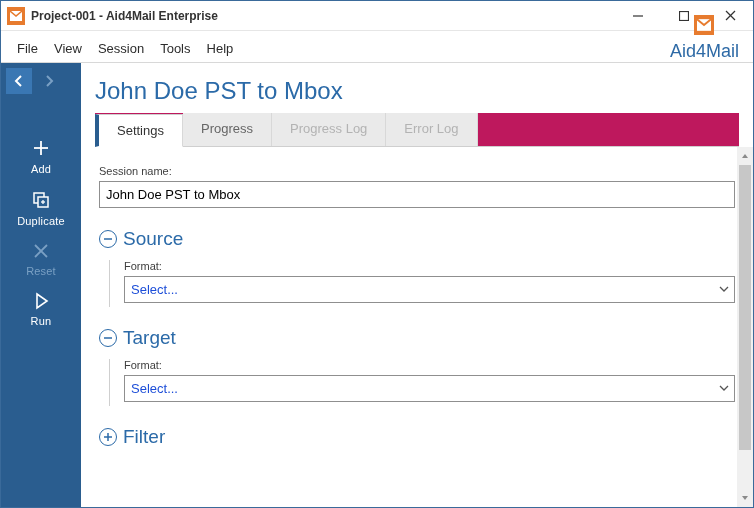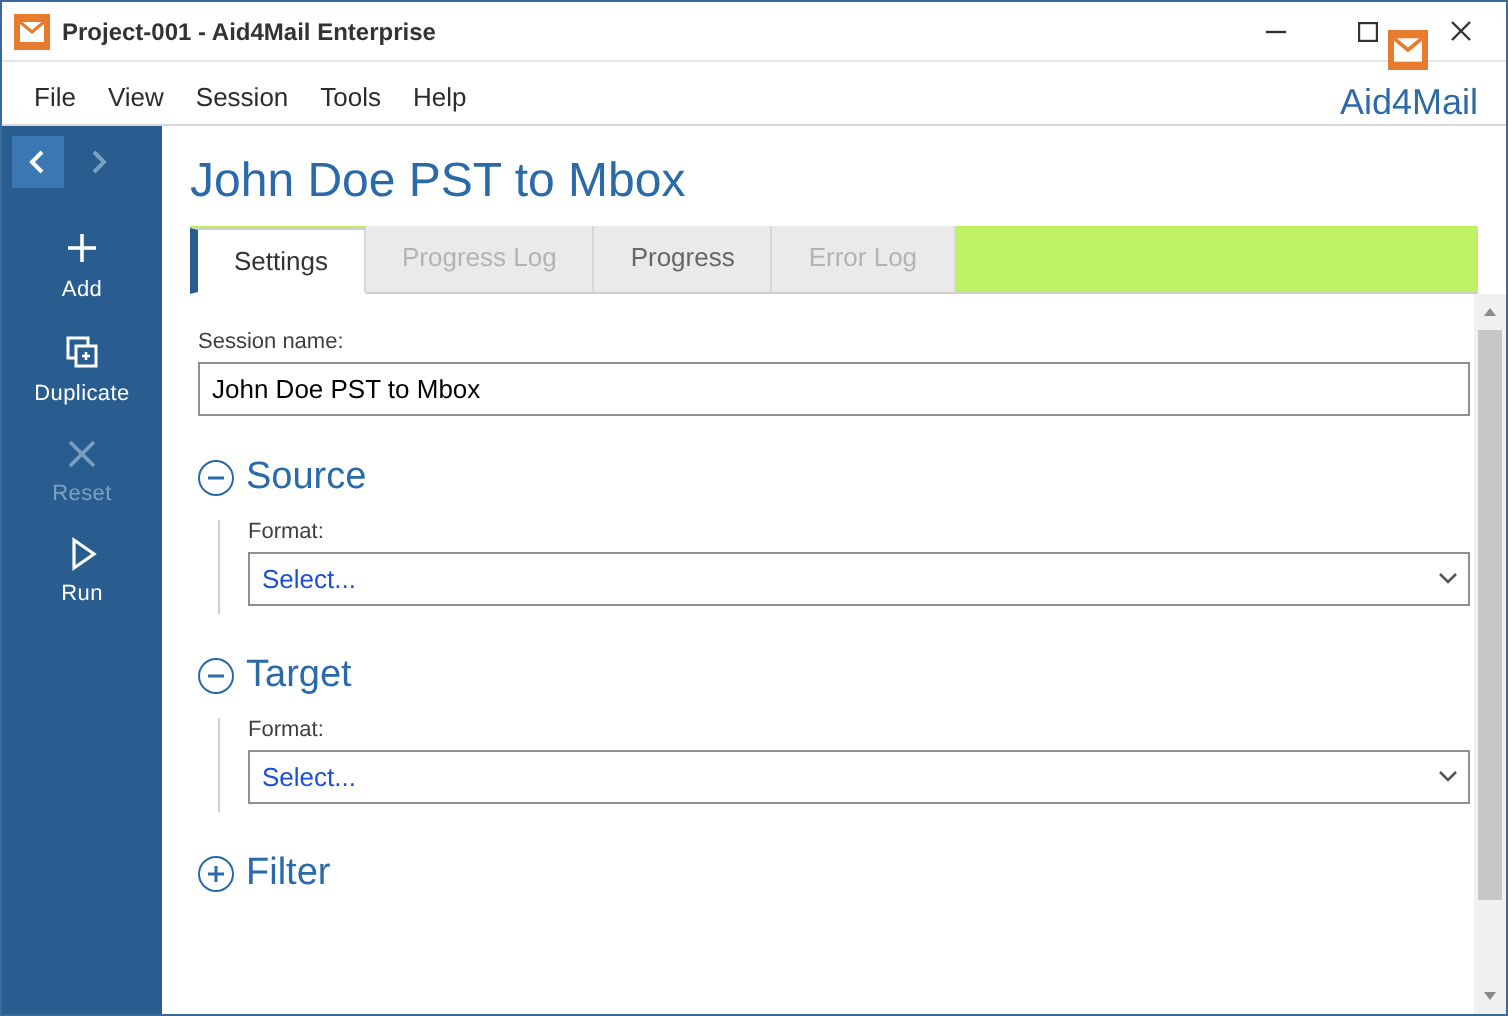--- a/index.html
+++ b/index.html
@@ -19,34 +19,34 @@
   .menubar .menuitem { padding: 6px 8px; font-size: 13px; color: #2c2c2c; }
   .menubar .mspacer { flex: 1; }
   .brand { display: flex; align-items: center; gap: 6px; padding-right: 6px; flex-direction: column; }
   .brand .brand-icon { width: 20px; height: 20px; background: #e77b2e; display:flex; align-items:center; justify-content:center; }
   .brand .brand-text { font-size: 18px; color: #2e6aa6; font-weight: 400; }
 
   
   .body { flex: 1; display: flex; min-height: 0; }
 
   
-  .sidebar { width: 80px; background: #2a5d8f; display: flex; flex-direction: column; align-items: stretch; color: #fff; }
+  .sidebar { width: 80px; background: #2a5d8f; display: flex; flex-direction: column; align-items: stretch; color: #fff; gap: 24px; }
   .navbtns { display: flex; height: 40px; padding:5px 0px 0px 5px; gap:4px;}
   .navbtn { width: 26px; height: 26px; display:flex; align-items:center; justify-content:center; color: #cfe0f0; font-size: 18px; border-radius:0; }
   .navbtn.active { background: #3a77b3; color:#fff; }
   .side-actions { display:flex; flex-direction:column; align-items:center; padding-top: 10px; gap: 14px; }
   .side-action { display:flex; flex-direction:column; align-items:center; gap:4px; color:#fff; }
   .side-action .lbl { font-size:11px; letter-spacing:.2px; }
   .side-action.disabled { color:#7aa0c4; }
   .side-action svg { display:block; }
 
   
   .maincol { flex:1; display:flex; flex-direction:column; min-width:0; }
   .page-title { font-size: 24px; color:#2b6aa8; padding: 14px 14px 8px 14px; font-weight:400; }
-  .tabs { display:flex; margin: 0 14px; border-bottom: 1px solid #cfcfcf; background:#bef264; }
+  .tabs { display:flex; margin: 0 14px; border-bottom: 1px solid #cfcfcf; background:#be185d; }
   .tab { padding: 8px 18px; font-size:13px; color:#666; background:#eaeaea; border-right:1px solid #d8d8d8; }
   .tab.active { background:#fff; color:#333; border-top:1px solid #cfcfcf; border-left:4px solid #2a5d8f; border-bottom:1px solid #fff; position:relative; top:1px; }
   .tab.disabled { color:#b3b3b3; }
   .content { flex:1; padding: 12px 18px 10px 18px; overflow:auto; background:#fff; }
 
   .field-label { font-size:11px; color:#3e3e3e; margin: 6px 0 4px 0; }
   .text-input { width:100%; border:1px solid #8f8f8f; padding:5px 6px; font-size:13px; }
 
   .section { margin-top: 20px; }
   .section-header { display:flex; align-items:center; gap:6px; color:#2b6aa8; font-size:19px; font-weight:400; }
@@ -174,22 +174,22 @@
           <span class="lbl">Run</span>
         </div>
       </div>
     </div>
 
     <div class="maincol">
       <div class="page-title">John Doe PST to Mbox</div>
 
       <div class="tabs">
         <div class="tab active">Settings</div>
+        <div class="tab">Progress</div>
         <div class="tab disabled">Progress Log</div>
-        <div class="tab">Progress</div>
         <div class="tab disabled">Error Log</div>
       </div>
 
       <div class="mainscroll">
         <div class="content-outer">
           <div class="content">
 
             <div class="field-label">Session name:</div>
             <input class="text-input" value="John Doe PST to Mbox" style="">
 

